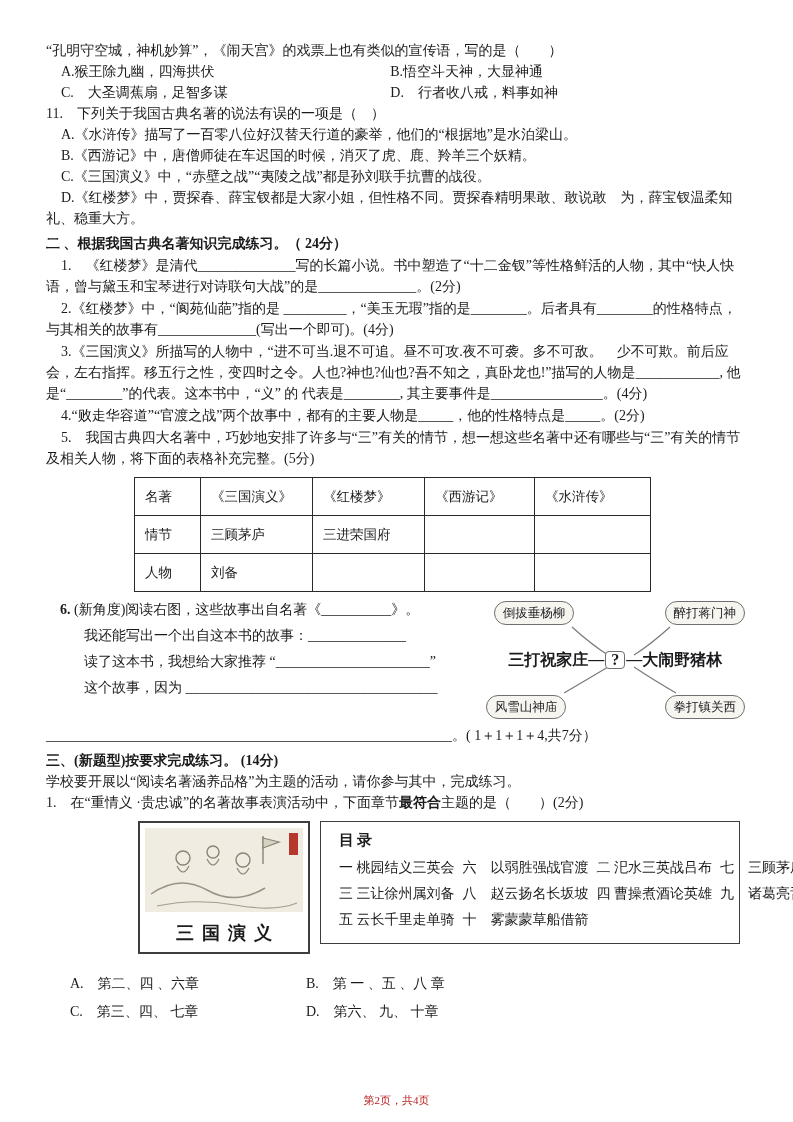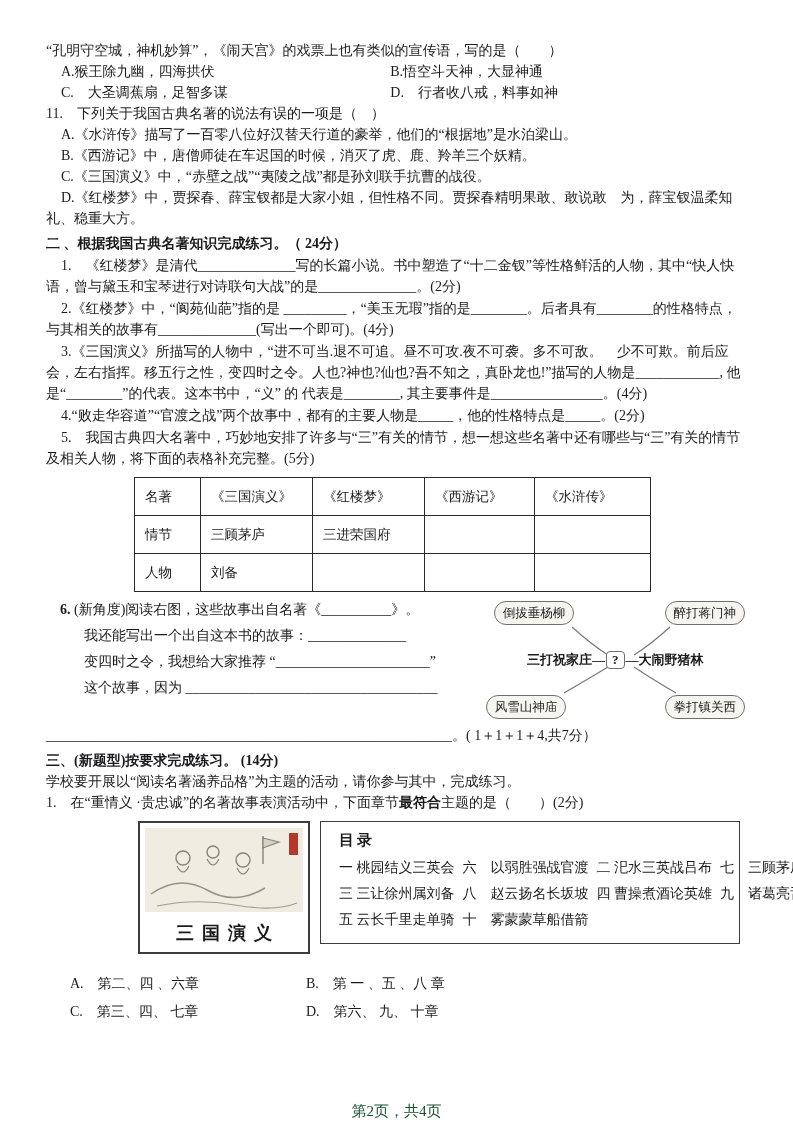--- a/index.html
+++ b/index.html
@@ -36,38 +36,38 @@
   .bubble {
     position: absolute; border: 1.2px solid #6f6f6f; border-radius: 13px;
     padding: 3px 8px; background: #f7f5f0; white-space: nowrap;
   }
   .bubble.tl { left: 10px; top: 0; }
   .bubble.tr { right: 2px; top: 0; }
   .bubble.bl { left: 2px; bottom: 0; }
   .bubble.br { right: 2px; bottom: 0; }
   .mm-center { position: absolute; top: 50px; left: 0; width: 100%;
                display: flex; justify-content: center; align-items: center;
-               font-size: 13px; font-weight: 600; }
+               font-size: 16px; font-weight: 600; }
   .qmark { border: 1px solid #6f6f6f; border-radius: 4px; padding: 0 5px; margin: 0 1px; background: #fff; }
 
   .figure-row { display: flex; gap: 10px; margin: 8px 0 0 92px; align-items: flex-start; }
   .book-cover { width: 172px; border: 2px solid #3d3d3d; padding: 5px 5px 2px; box-sizing: border-box; background: #fff; }
   .cover-title { text-align: center; font-size: 18px; font-weight: bold; letter-spacing: 8px;
                  padding: 6px 0 2px 8px; line-height: 30px; }
   .toc-box { width: 420px; box-sizing: border-box; border: 1.6px solid #3d3d3d;
              padding: 8px 18px 10px; background: #fff; }
   .toc-title { text-align: left; font-weight: bold; font-size: 15px; letter-spacing: 3px; margin-bottom: 4px; }
   .toc-grid { display: grid; grid-template-columns: 1fr 1fr 1fr 1fr; column-gap: 8px; }
   .toc-grid span { line-height: 26px; font-size: 14px; white-space: nowrap; }
 
   .answers { margin-top: 16px; padding-left: 24px; }
   .ans-row { display: grid; grid-template-columns: 236px 1fr; line-height: 28px; }
 
-  .page-footer { position: absolute; bottom: 0; left: 0; right: 0; text-align: center;
-                 font-size: 15px; color: #14532d; }
+  .page-footer { position: absolute; bottom: 11px; left: 0; right: 0; text-align: center;
+                 font-size: 11px; color: #b91c1c; }
 </style>
 </head>
 <body>
 
 <div class="page">
 
   <section>
     <p>“孔明守空城，神机妙算”，《闹天宫》的戏票上也有类似的宣传语，写的是（　　）</p>
     <div class="opts2">
       <span>A.猴王除九幽，四海拱伏</span>
@@ -126,21 +126,21 @@
       </tbody>
     </table>
 
     <div class="q6-row">
       <div class="q6-left">
         <p class="q6-line1">
           <span class="bold">6.</span>
           <span>(新角度)阅读右图，这些故事出自名著《__________》。</span>
         </p>
         <p class="q6-sub">我还能写出一个出自这本书的故事：______________</p>
-        <p class="q6-sub">变四时之令，我想给大家推荐 “______________________”</p>
+        <p class="q6-sub">读了这本书，我想给大家推荐 “______________________”</p>
         <p class="q6-sub">这个故事，因为 ____________________________________</p>
       </div>
 
       <div class="mindmap">
         <svg class="mm-lines" width="272" height="118" viewBox="0 0 272 118">
           <path d="M88,26 Q108,44 124,54" stroke="#7a7a7a" stroke-width="1.2" fill="none"></path>
           <path d="M186,26 Q166,44 150,54" stroke="#7a7a7a" stroke-width="1.2" fill="none"></path>
           <path d="M80,92 Q104,78 124,66" stroke="#7a7a7a" stroke-width="1.2" fill="none"></path>
           <path d="M192,92 Q168,78 150,66" stroke="#7a7a7a" stroke-width="1.2" fill="none"></path>
         </svg>

